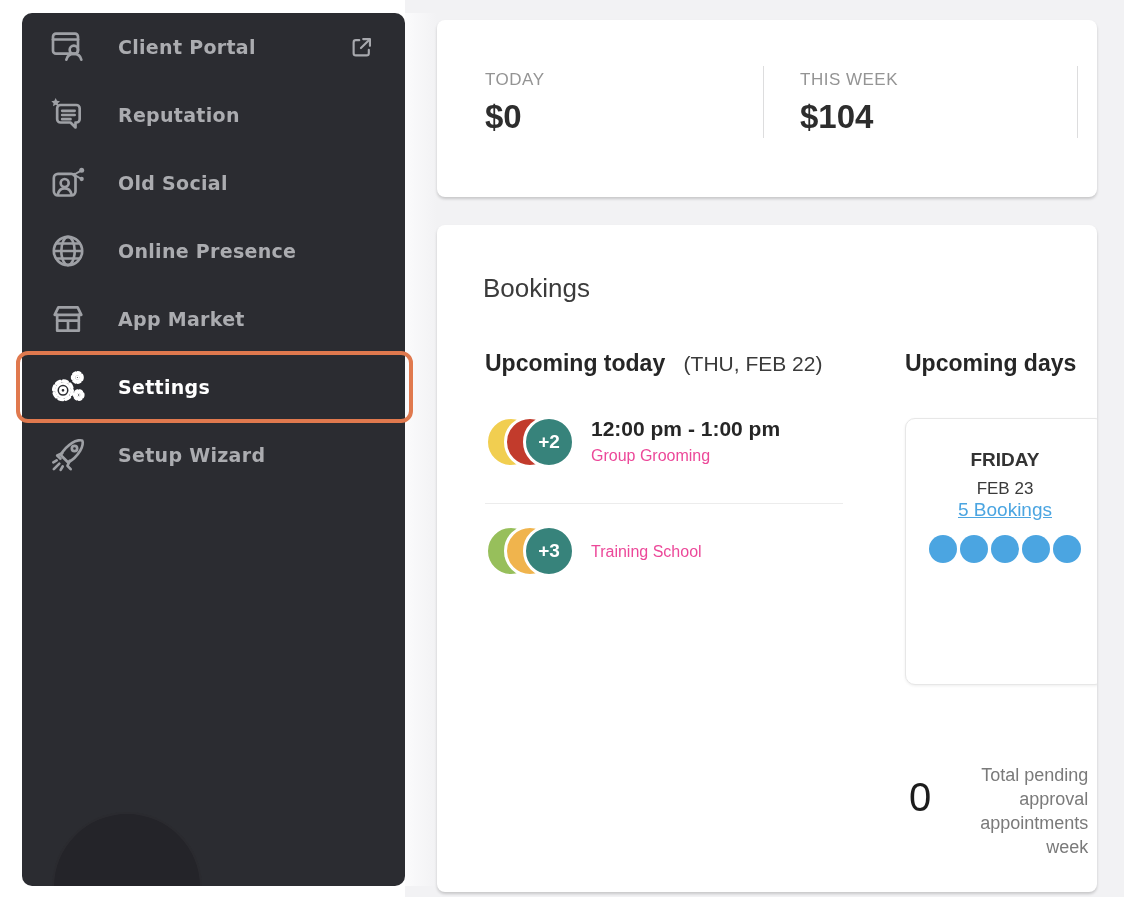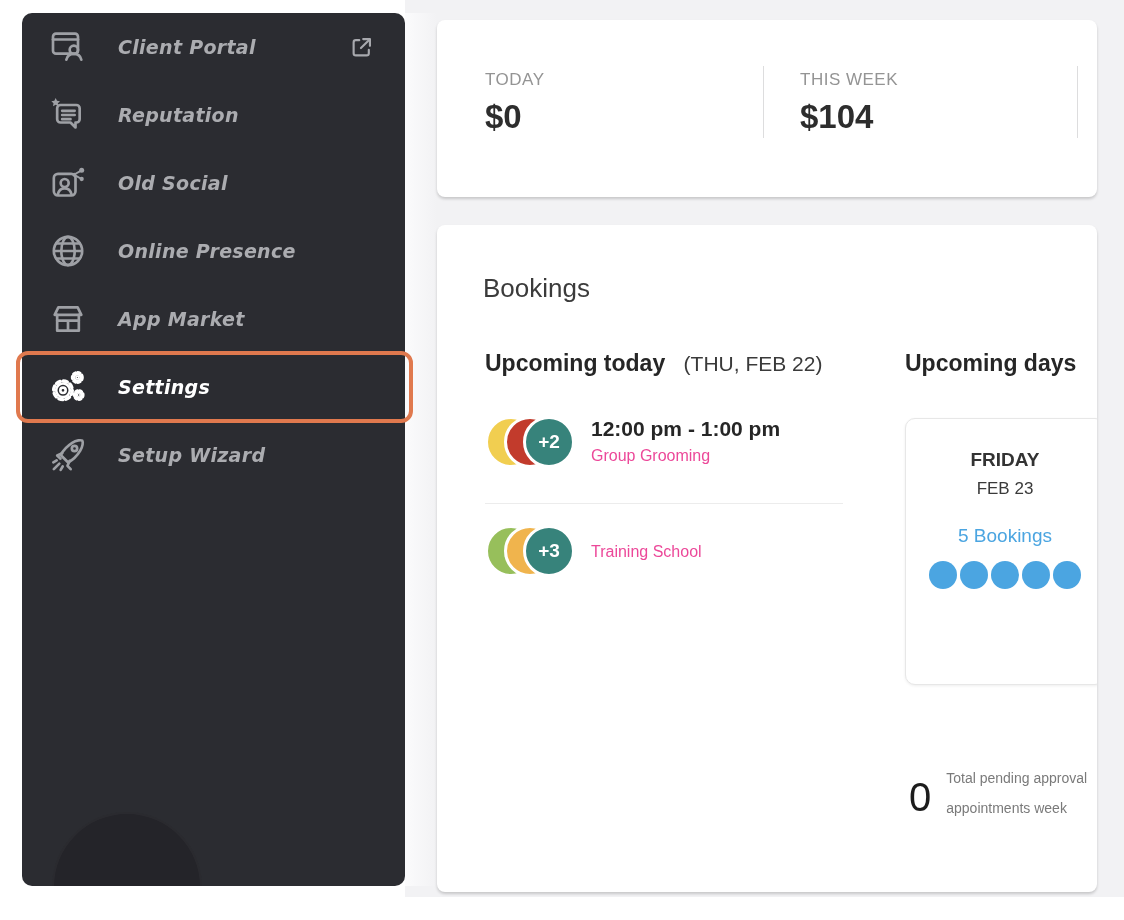--- a/index.html
+++ b/index.html
@@ -63,35 +63,35 @@
   .ev-text { margin-left:14px; }
   .ev-time { font-size:21px; font-weight:700; color:#262626; line-height:26px; }
   .ev-name { font-size:16px; color:#ec4899; line-height:24px; margin-top:2px; }
   #event-div { left:48px; top:278px; width:358px; height:1px; background:#ECECEC; }
 
   #friday-card { left:468px; top:193px; width:200px; height:267px; background:#fff;
                  border:1px solid #E7E7E7; border-radius:10px;
                  box-shadow:0 1px 3px rgba(0,0,0,0.07); text-align:center; cursor:pointer; }
   .day-name { margin-top:30px; font-size:19px; font-weight:700; color:#333; }
   .day-date { margin-top:8px; font-size:17px; color:#3A3A3A; }
-  .day-bookings { margin-top:26px; font-size:19px; color:#4BA5E1; cursor:pointer; }
+  .day-bookings { font-size:19px; color:#4BA5E1; cursor:pointer;text-decoration:underline; }
   .dots { margin-top:14px; display:flex; justify-content:center; gap:3px; }
   .dot { width:28px; height:28px; border-radius:50%; background:#4BA5E1; }
 
   #pending { left:472px; top:538px; display:flex; align-items:flex-start; gap:15px; }
   .pending-count { font-size:40px; color:#1C1C1C; line-height:1; margin-top:14px; }
-  .pending-label { width:142px; font-size:14px; line-height:30px; color:#7A7A7A; }
+  .pending-label { width:142px; font-size:18px; line-height:24px; color:#7A7A7A;text-align:right; }
 </style>
 </head>
 <body>
 
 <div id="main-bg" class="abs"></div>
 <div id="gap-glow" class="abs"></div>
 
-<aside id="sidebar" class="abs" style="background: rgb(43, 44, 49); font-style: italic;">
+<aside id="sidebar" class="abs" style="background: rgb(43, 44, 49);">
   <div id="sidebar-clip">
     <div class="deco-circle"></div>
   </div>
   <nav id="side-nav">
 
     <div class="side-item">
       <span class="ic">
         <svg class="icon" viewBox="0 0 24 24">
           <rect x="3" y="4" width="15" height="12" rx="1.8"></rect>
           <path d="M3 7.5h15"></path>

